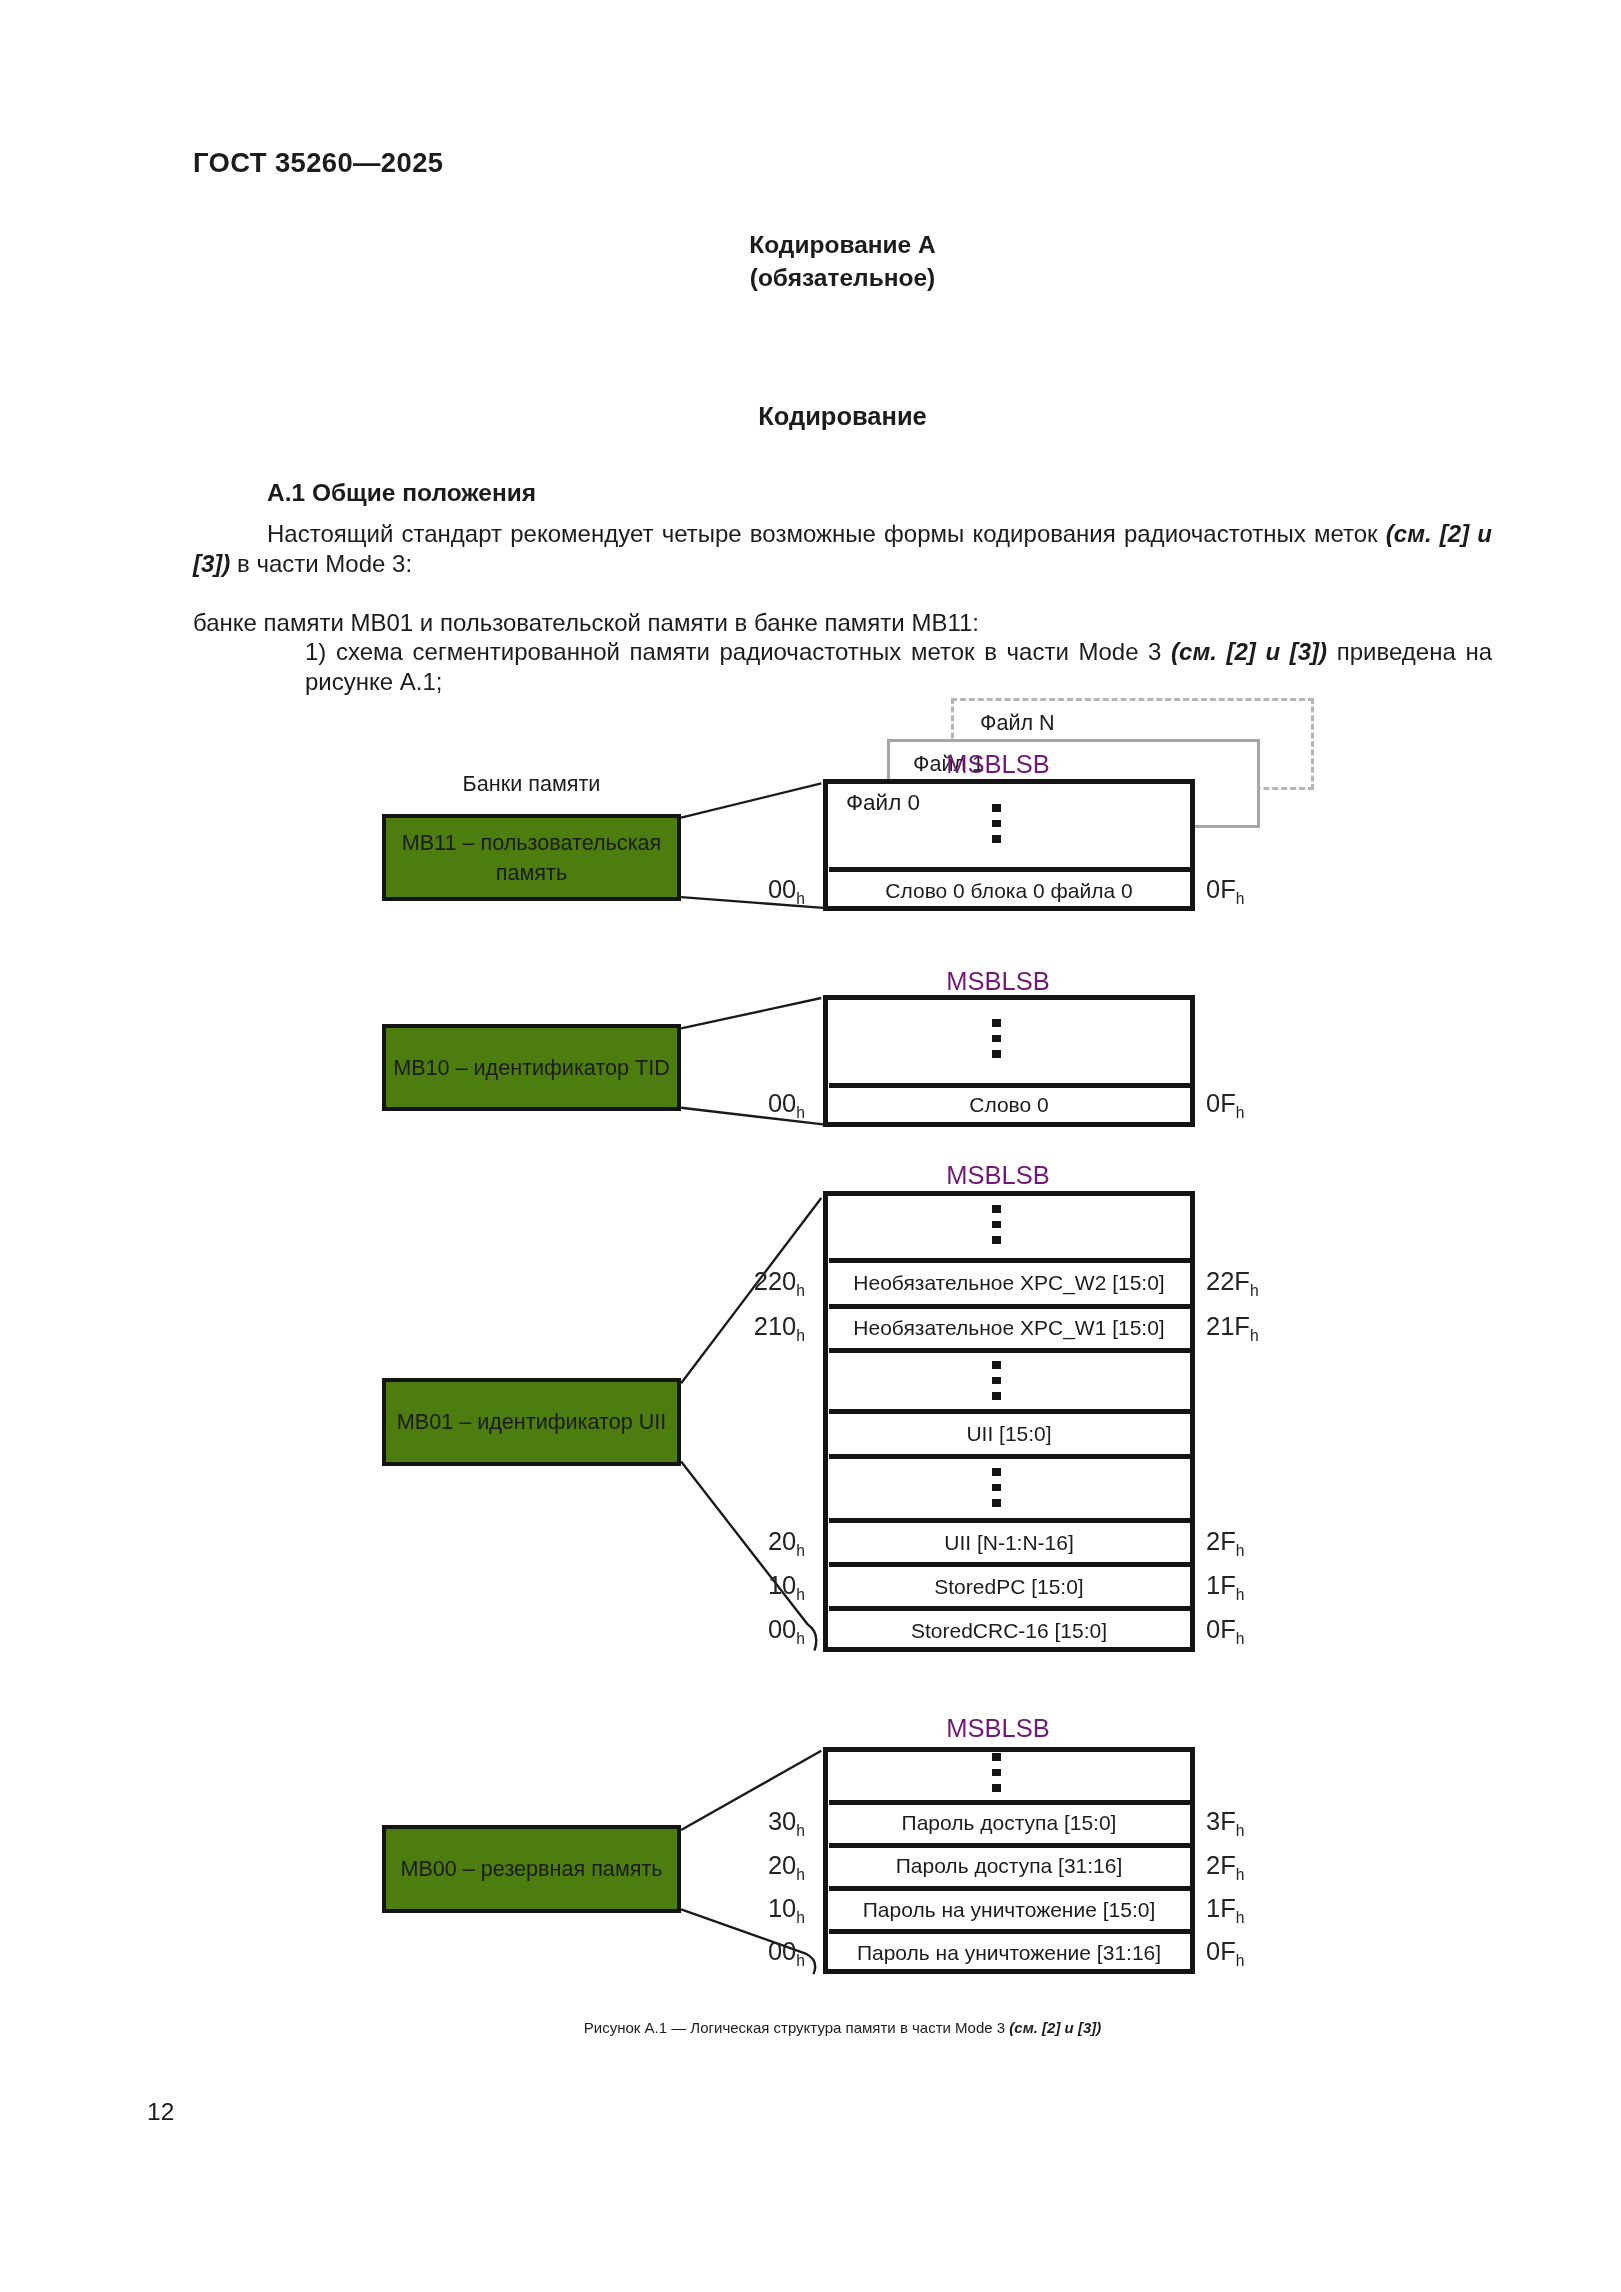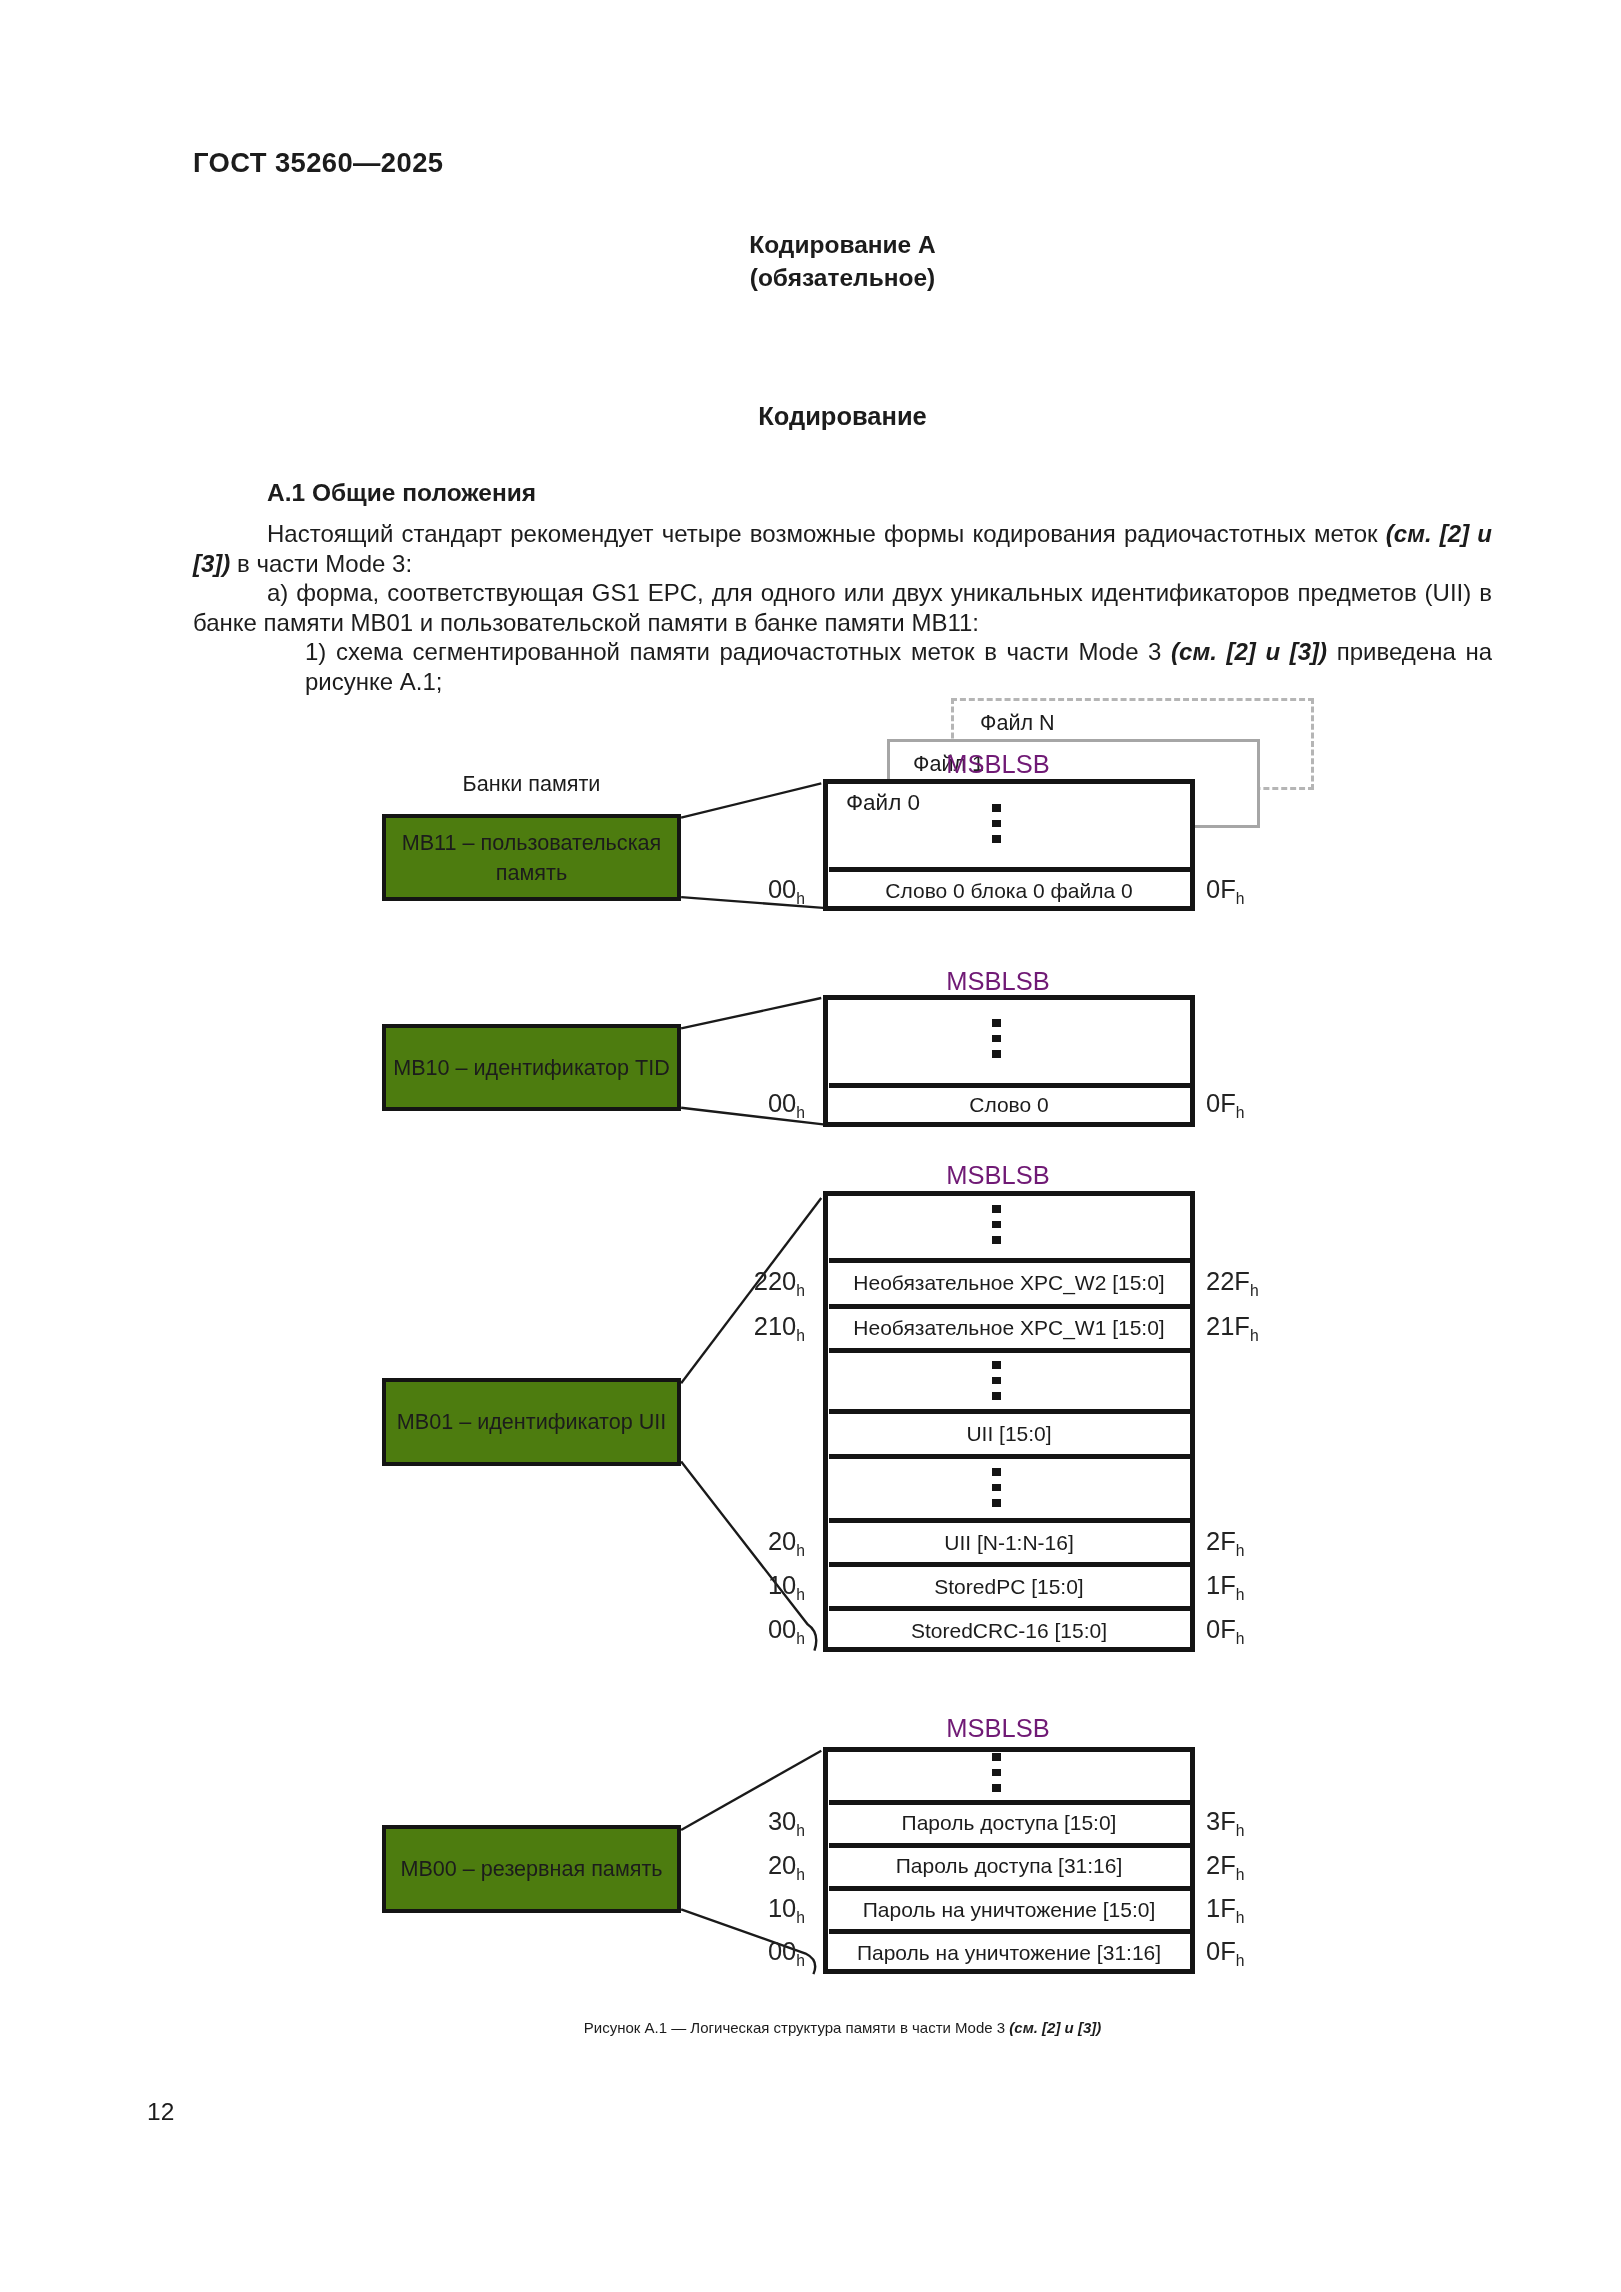--- a/index.html
+++ b/index.html
@@ -52,21 +52,20 @@
 <div class="page">
 
   <div class="abs doc-num">ГОСТ 35260—2025</div>
   <div class="abs ctr apx1">Кодирование А</div>
   <div class="abs ctr chap">Кодирование</div>
   <div class="abs ctr apx2">(обязательное)</div>
   <div class="abs h2">А.1  Общие положения</div>
 
   <div class="abs bl just" style="left:267px; top:519px; width:1225px;"><span>Настоящий стандарт рекомендует четыре возможные формы кодирования радиочастотных меток </span><span class="bi">(см. [2] и</span></div>
   <div class="abs bl" style="left:193px; top:549px;"><span class="bi">[3])</span><span> в части Mode 3:</span></div>
-  <div class="abs bl just" style="left:267px; top:578px; width:1225px;">а) форма, соответствующая GS1 EPC, для одного или двух уникальных идентификаторов предметов (UII) в</div>
   <div class="abs bl" style="left:193px; top:608px;">банке памяти МВ01 и пользовательской памяти в банке памяти МВ11:</div>
   <div class="abs bl just" style="left:305px; top:637px; width:1187px;"><span>1) схема сегментированной памяти радиочастотных меток в части Mode 3 </span><span class="bi">(см. [2] и [3])</span><span> приведена на</span></div>
   <div class="abs bl" style="left:305px; top:667px;">рисунке А.1;</div>
 
   <div>
 
     <svg class="conn" width="1621" height="2293" viewBox="0 0 1654 2339">
       <g stroke="#1a1a1a" stroke-width="2.4" fill="none">
         <path d="M695,834 L838,799"></path>   
           <path d="M695,915 L840,926"></path>

